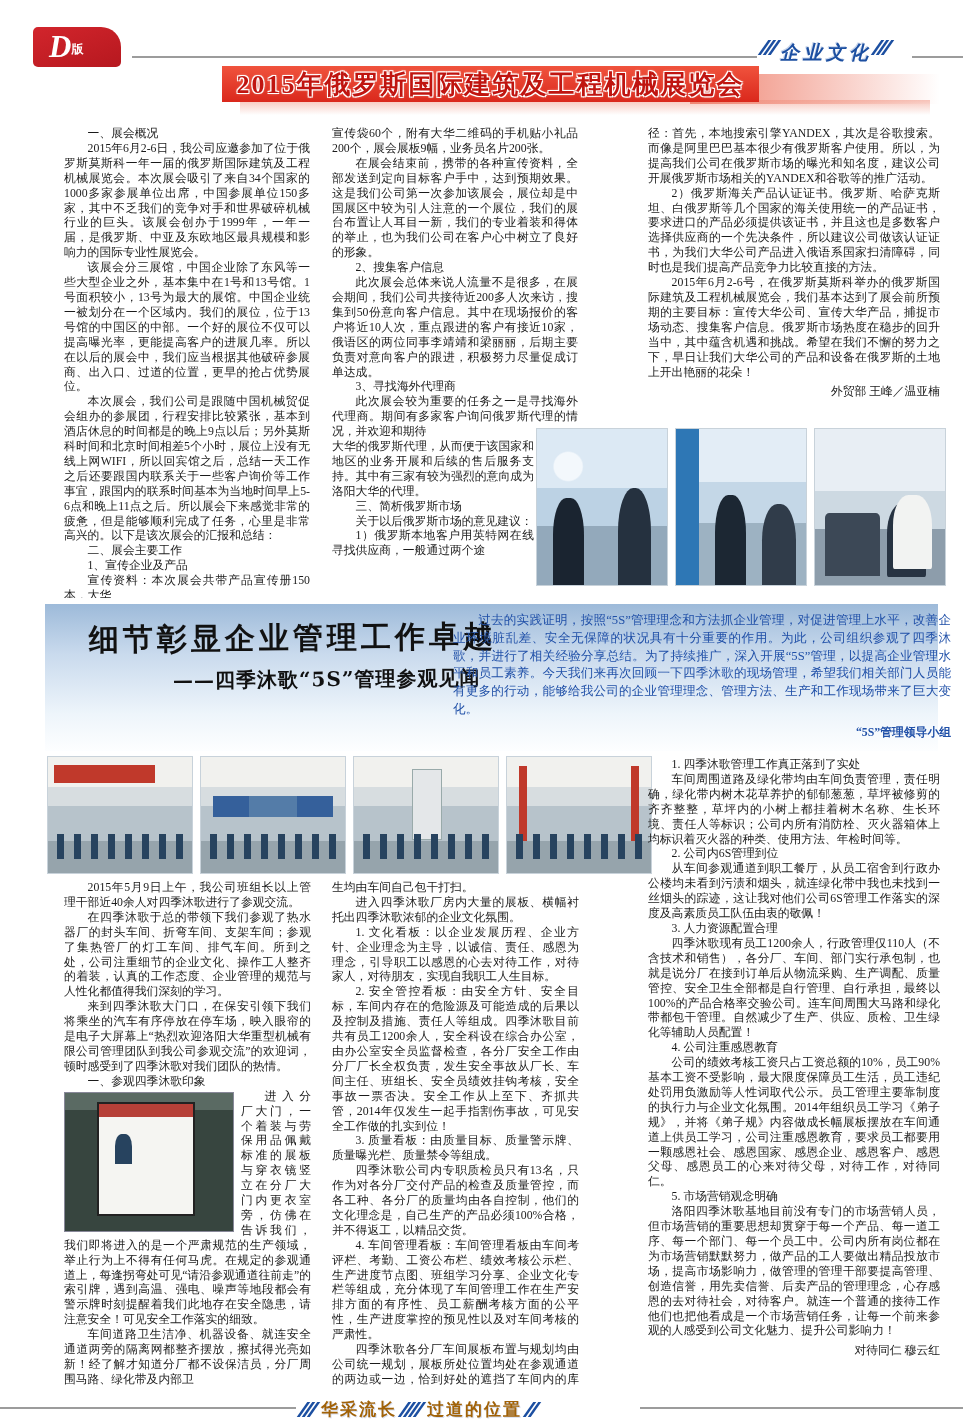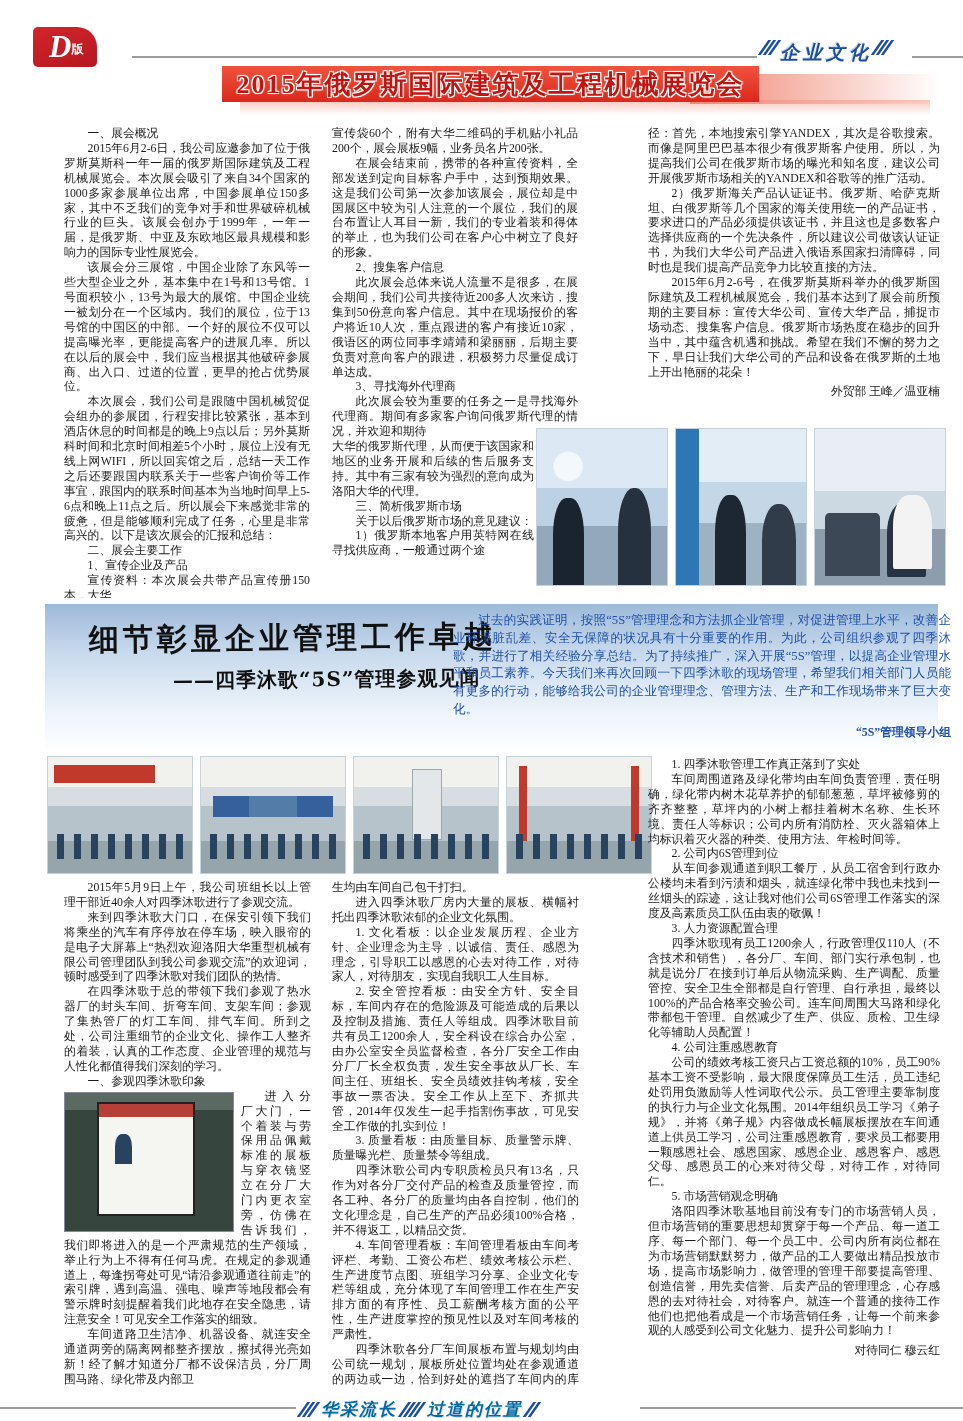--- a/index.html
+++ b/index.html
@@ -1,20 +1,20 @@
 <!DOCTYPE html>
 <html><head>
 <meta charset="utf-8">
 <style>
   html,body{margin:0;padding:0;background:#e9e9e9;}
   #page{position:relative;width:963px;height:1421px;background:#fff;margin:0 auto;overflow:hidden;
         font-family:"Liberation Serif","DejaVu Serif",serif;color:#1b1b1b;}
   .abs{position:absolute;}
   
-  #badge{left:33px;top:27px;width:64px;height:40px;background:linear-gradient(160deg,#d2252c,#b6181f);
+  #badge{left:33px;top:27px;width:88px;height:40px;background:linear-gradient(160deg,#d2252c,#b6181f);
          border-radius:5px 20px 5px 5px;color:#fff;}
   #badge .d{font-size:31px;font-style:italic;font-weight:700;margin-left:16px;line-height:40px;display:inline-block;}
   #badge .ban{font-size:12px;font-weight:700;display:inline-block;transform:translateY(-4px);}
   .rule{height:2px;background:#9c9c9c;}
   #section-label{left:763px;top:40px;display:flex;align-items:flex-start;gap:4px;}
   #section-label .txt{color:#1c4fa1;font-weight:700;font-style:italic;font-size:19px;letter-spacing:4px;
         font-family:"Liberation Sans",sans-serif;text-shadow:1px 1px 0 #fff,-1px -1px 0 #c7d4ea;}
   .slashes{display:inline-flex;gap:2px;}
   .slashes i{display:inline-block;width:3px;height:15px;background:#1c4fa1;transform:skewX(-35deg);}
   #banner-tail{left:690px;top:74px;width:250px;height:30px;
@@ -76,21 +76,21 @@
   #bright{left:648px;top:757px;width:292px;height:607px;}
   .pp{float:left;width:170px;height:140px;margin:3px 7px 2px 0;position:relative;overflow:hidden;
       background:linear-gradient(180deg,#5a6a63 0 12%,#37453f 12% 100%);border:1px solid #889;box-sizing:border-box;}
   .pp::before{content:"";position:absolute;left:20%;top:8%;width:56%;height:80%;
       background:linear-gradient(180deg,#b64038 0 12%,#f5f5f2 12% 100%);box-shadow:0 0 0 2px #222;}
   .pp::after{content:"";position:absolute;left:30%;top:30%;width:10%;height:22%;background:#27435f;border-radius:40% 40% 0 0;}
   
   #footer-line-l{left:0;top:1407px;width:296px;}
   #footer-line-r{left:640px;top:1407px;width:323px;}
   #footer-text{left:302px;top:1398px;display:flex;align-items:center;gap:6px;}
-  #footer-text .ftxt{color:#0369a1;font-weight:700;font-style:italic;font-size:17px;letter-spacing:2px;
+  #footer-text .ftxt{color:#a16207;font-weight:700;font-size:17px;letter-spacing:2px;
         font-family:"Liberation Sans",sans-serif;text-shadow:1px 1px 0 #d7def0;}
 </style>
 </head>
 <body>
 
 <div id="page">
 
   <div id="badge" class="abs">
     <span class="d">D</span><span class="ban">版</span>
   </div>
@@ -168,22 +168,22 @@
   <div id="strip" class="abs">
     <div class="photo pf pf1"></div>
     <div class="photo pf pf2"></div>
     <div class="photo pf pf3"></div>
     <div class="photo pf pf4"></div>
   </div>
 
   <div id="bleft" class="abs col">
     <div>
         <p class="para">2015年5月9日上午，我公司班组长以上管理干部近40余人对四季沐歌进行了参观交流。</p>
+        <p class="para">在四季沐歌于总的带领下我们参观了热水器厂的封头车间、折弯车间、支架车间；参观了集热管厂的灯工车间、排气车间。所到之处，公司注重细节的企业文化、操作工人整齐的着装，认真的工作态度、企业管理的规范与人性化都值得我们深刻的学习。</p>
         <p class="para">来到四季沐歌大门口，在保安引领下我们将乘坐的汽车有序停放在停车场，映入眼帘的是电子大屏幕上“热烈欢迎洛阳大华重型机械有限公司管理团队到我公司参观交流”的欢迎词，顿时感受到了四季沐歌对我们团队的热情。</p>
-        <p class="para">在四季沐歌于总的带领下我们参观了热水器厂的封头车间、折弯车间、支架车间；参观了集热管厂的灯工车间、排气车间。所到之处，公司注重细节的企业文化、操作工人整齐的着装，认真的工作态度、企业管理的规范与人性化都值得我们深刻的学习。</p>
         <p class="para">一、参观四季沐歌印象</p>
       </div>
     <div class="pp"></div>
     <div>
         <p class="para">进入分厂大门，一个着装与劳保用品佩戴标准的展板与穿衣镜竖立在分厂大门内更衣室旁，仿佛在告诉我们，我们即将进入的是一个严肃规范的生产领域，举止行为上不得有任何马虎。在规定的参观通道上，每逢拐弯处可见“请沿参观通道往前走”的索引牌，遇到高温、强电、噪声等地段都会有警示牌时刻提醒着我们此地存在安全隐患，请注意安全！可见安全工作落实的细致。</p>
         <p class="para">车间道路卫生洁净、机器设备、就连安全通道两旁的隔离网都整齐摆放，擦拭得光亮如新！经了解才知道分厂都不设保洁员，分厂周围马路、绿化带及内部卫</p>
       </div>
   </div>
   <div id="bmid" class="abs col">
       <p class="para ni">生均由车间自己包干打扫。</p>

